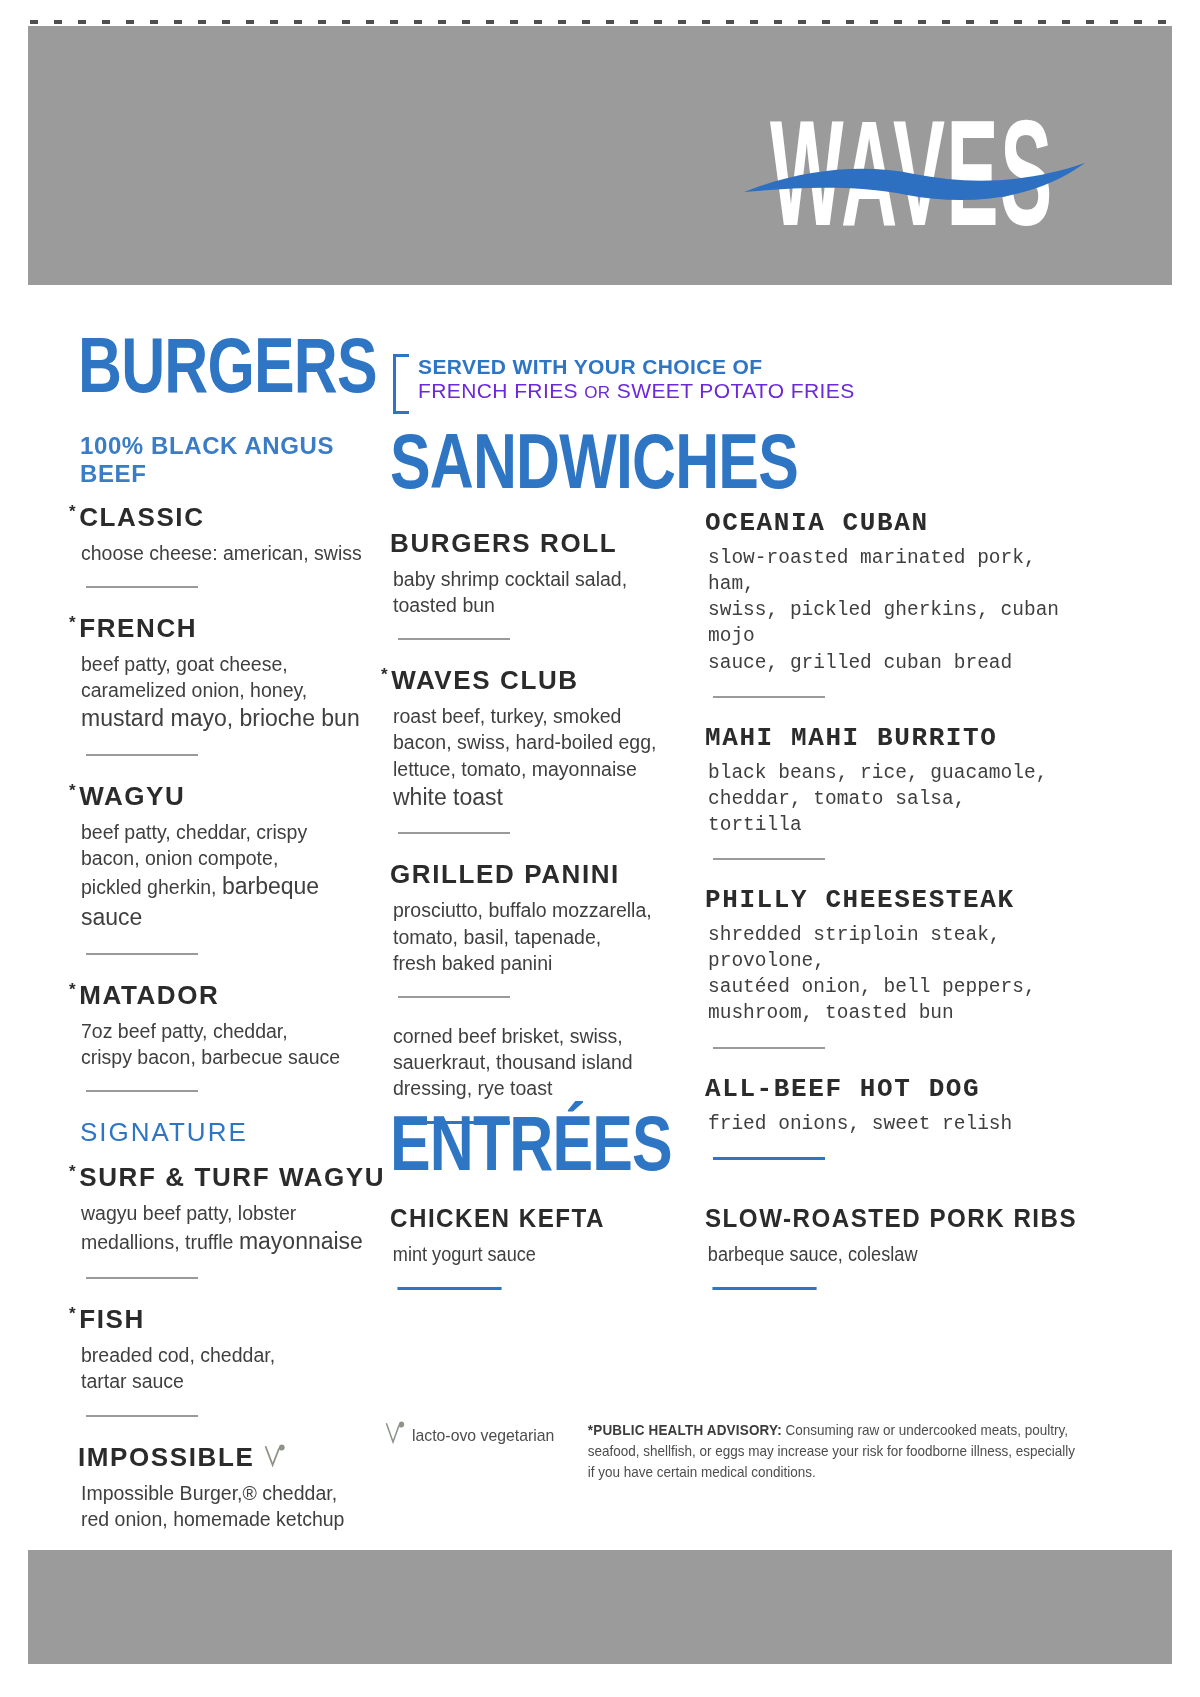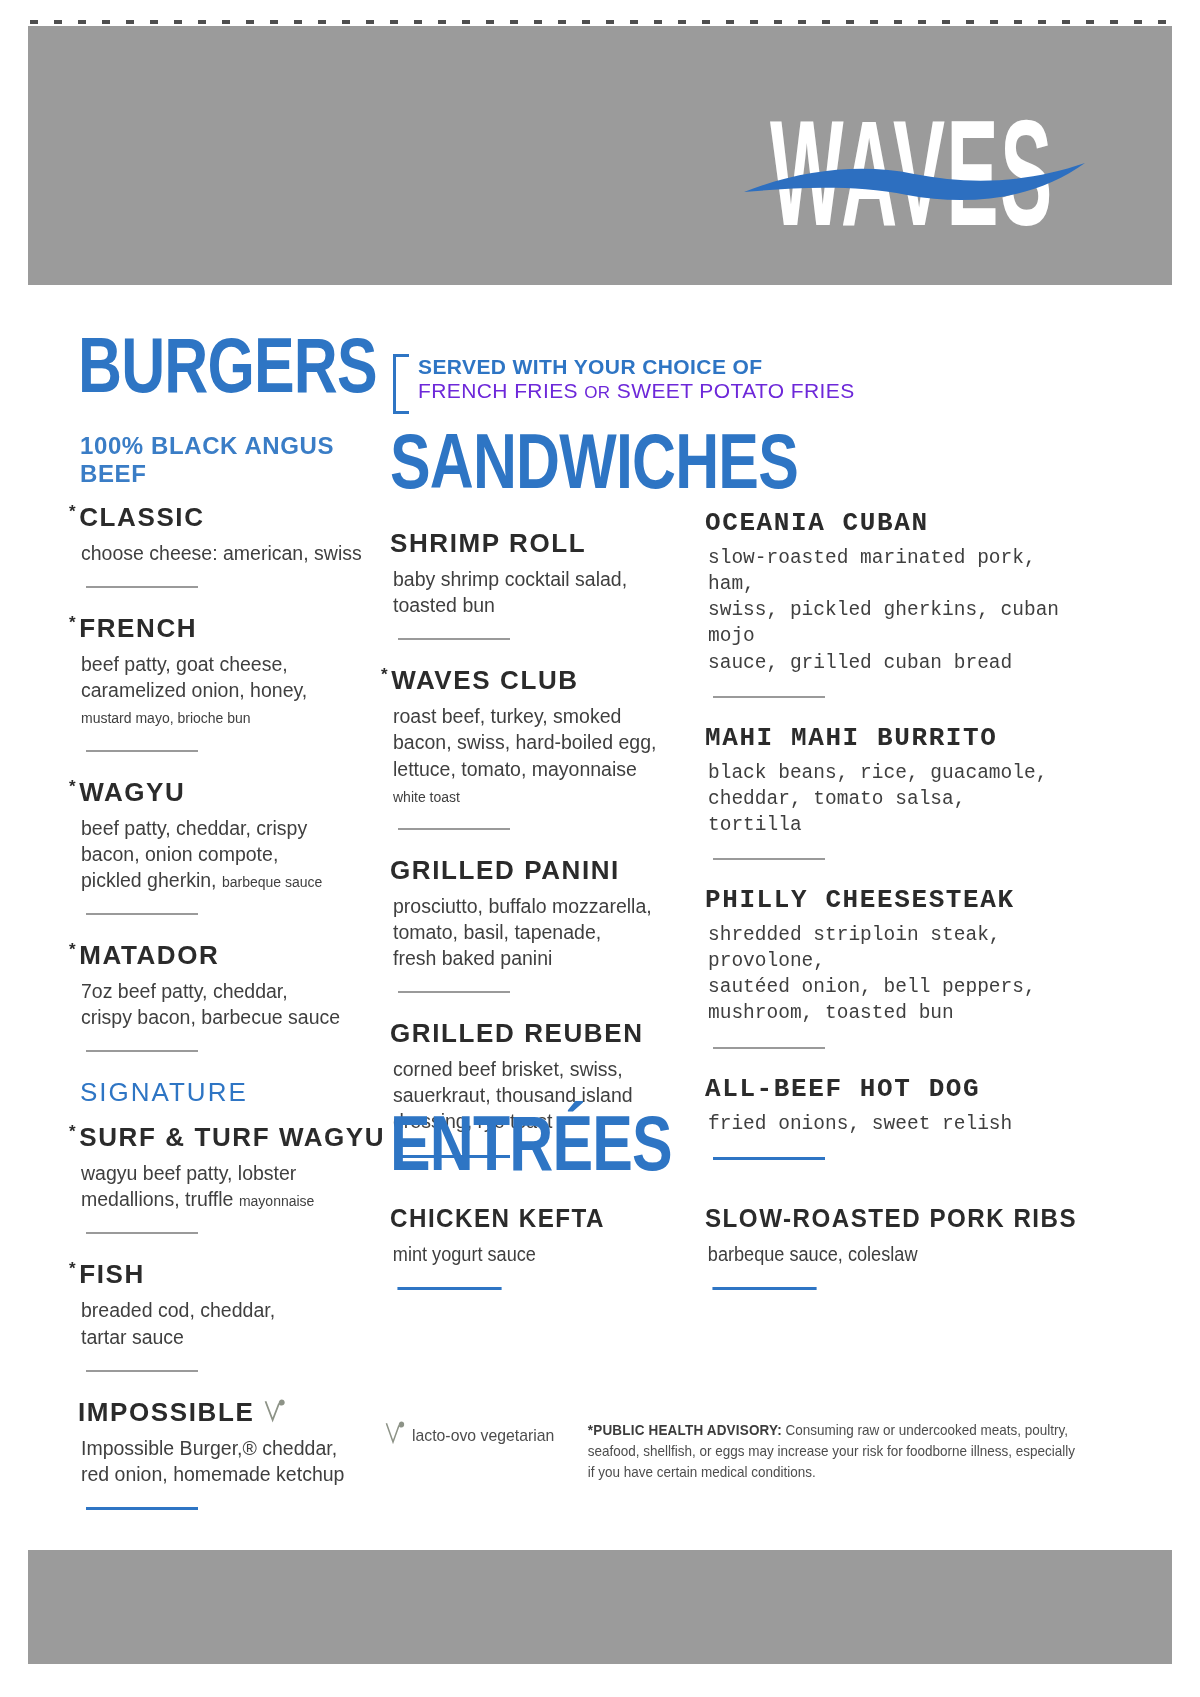--- a/index.html
+++ b/index.html
@@ -37,21 +37,21 @@
   .col{position:absolute;}
   .subtitle{font-size:24px;font-weight:700;color:#3a7dc6;letter-spacing:0.6px;margin:0 0 14px 2px;}
   .sig-label{font-size:26px;font-weight:400;color:#2e75c4;letter-spacing:2px;margin:8px 0 14px 2px;}
 
   .menu-item{margin:0;}
   .item-name{margin:0 0 7px 0;font-size:26px;font-weight:700;color:#2b2b2b;letter-spacing:1.6px;
     display:flex;align-items:flex-start;white-space:nowrap;}
   .item-name .star{font-size:17px;font-weight:700;line-height:1;margin:1px 2px 0 -9px;}
   .item-name .veg-icon{margin:2px 0 0 10px;}
   .item-desc{margin:0 0 0 3px;font-size:19.5px;line-height:1.34;color:#3f3f3f;white-space:pre-line;}
-  .item-desc .small{font-size:14px;text-align:right;}
+  .item-desc .small{font-size:23px;text-align:right;}
   .divider{width:112px;margin:20px 0 25px 8px;border:0;border-top:2px solid #9a9a9a;}
   .divider.blue{border-top:3px solid #2e75c4;width:112px;}
 
   .cond{transform:scaleX(0.93);transform-origin:left top;}
 
   
   .footer{position:absolute;left:385px;top:1420px;display:flex;align-items:flex-start;}
   .veg-label{font-size:17px;color:#4d4d4d;margin:6px 0 0 8px;white-space:nowrap;}
   .advisory{margin-left:36px;width:532px;font-size:14.5px;line-height:1.45;color:#4d4d4d;}
   .advisory b{color:#3c3c3c;letter-spacing:0.2px;}
@@ -156,21 +156,21 @@
           <div class="divider blue"></div>
         </div>
       </div>
   </div>
 
   <div class="big-title" style="left:390px;top:422px;">SANDWICHES</div>
 
   <div class="col" style="left:390px;top:528px;width:310px;">
       <div class="menu-item">
         <h3 class="item-name">
-          <span>SHRIMP ROLL</span>
+          <span>BURGERS ROLL</span>
         </h3>
         <p class="item-desc"><span>baby shrimp cocktail salad,
 toasted bun</span></p>
         <div class="divider gray"></div>
       </div>
       <div class="menu-item">
         <h3 class="item-name">
           <span class="star">*</span>
           <span>WAVES CLUB</span>
         </h3>
@@ -183,23 +183,20 @@
       <div class="menu-item">
         <h3 class="item-name">
           <span>GRILLED PANINI</span>
         </h3>
         <p class="item-desc"><span>prosciutto, buffalo mozzarella,
 tomato, basil, tapenade,
 fresh baked panini</span></p>
         <div class="divider gray"></div>
       </div>
       <div class="menu-item">
-        <h3 class="item-name">
-          <span>GRILLED REUBEN</span>
-        </h3>
         <p class="item-desc"><span>corned beef brisket, swiss,
 sauerkraut, thousand island
 dressing, rye toast</span></p>
         <div class="divider blue"></div>
       </div>
     </div>
   <div class="col" style="left:705px;top:508px;width:365px;font-family:Liberation Mono, monospace;">
       <div class="menu-item">
         <h3 class="item-name">
           <span>OCEANIA CUBAN</span>

